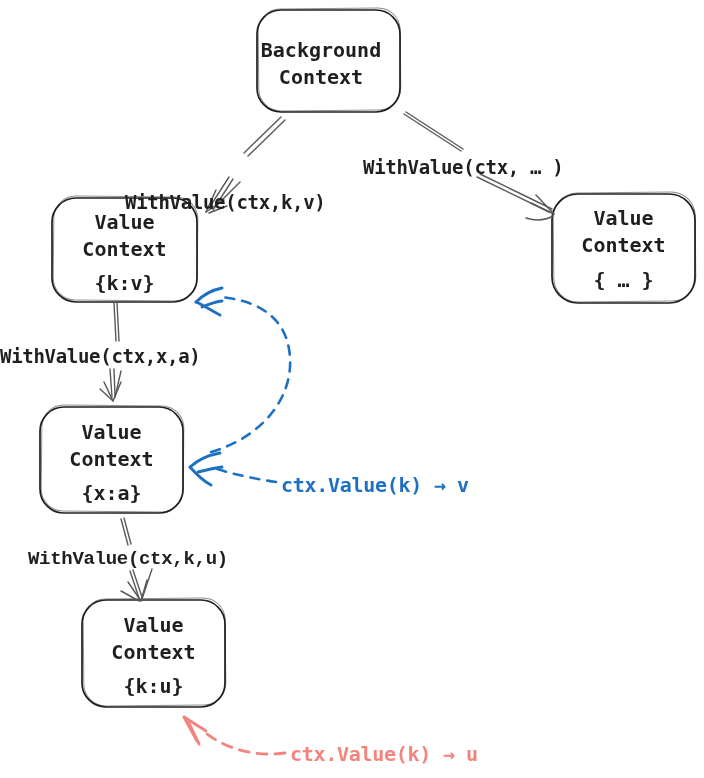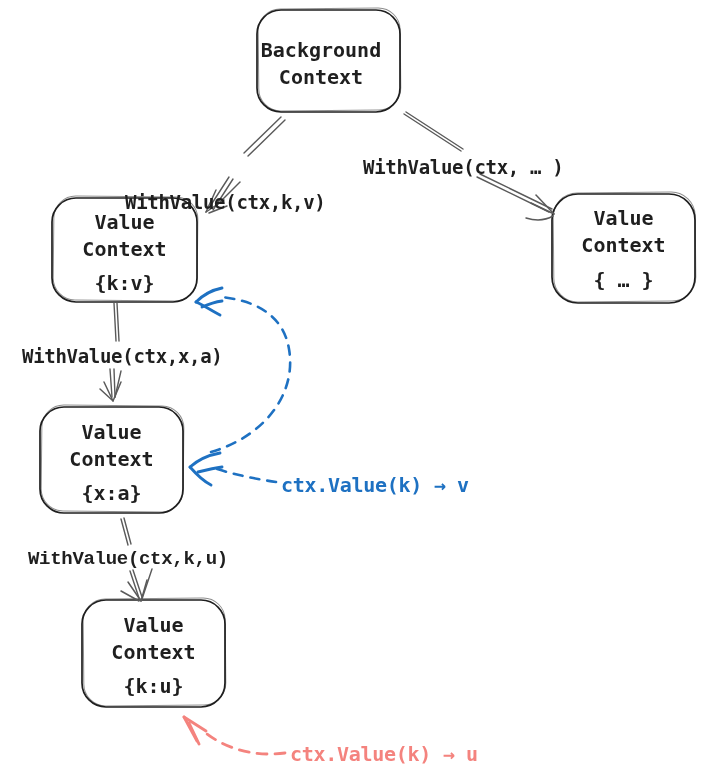--- a/index.html
+++ b/index.html
@@ -166,19 +166,19 @@
   </div>
 
   <div class="node" style="left:82px;top:612px;width:143px;">
     <div>Value</div>
     <div>Context</div>
     <div class="kv">{k:u}</div>
   </div>
 
   <div class="edge-label" style="left:125px;top:150px;margin-top:40px;">WithValue(ctx,k,v)</div>
   <div class="edge-label" style="left:363px;top:155px;">WithValue(ctx, … )</div>
-  <div class="edge-label" style="left:22px;top:344px;">WithValue(ctx,x,a)</div>
+  <div class="edge-label" style="left:0;top:344px;">WithValue(ctx,x,a)</div>
   <div class="edge-label" style="left:28px;top:547px;font-family:Liberation Mono, monospace;">WithValue(ctx,k,u)</div>
 
   <div class="query-label blue" style="left:281px;top:473px;">ctx.Value(k) → v</div>
   <div class="query-label salmon" style="left:290px;top:742px;">ctx.Value(k) → u</div>
 
 </div>
 
 </body></html>

